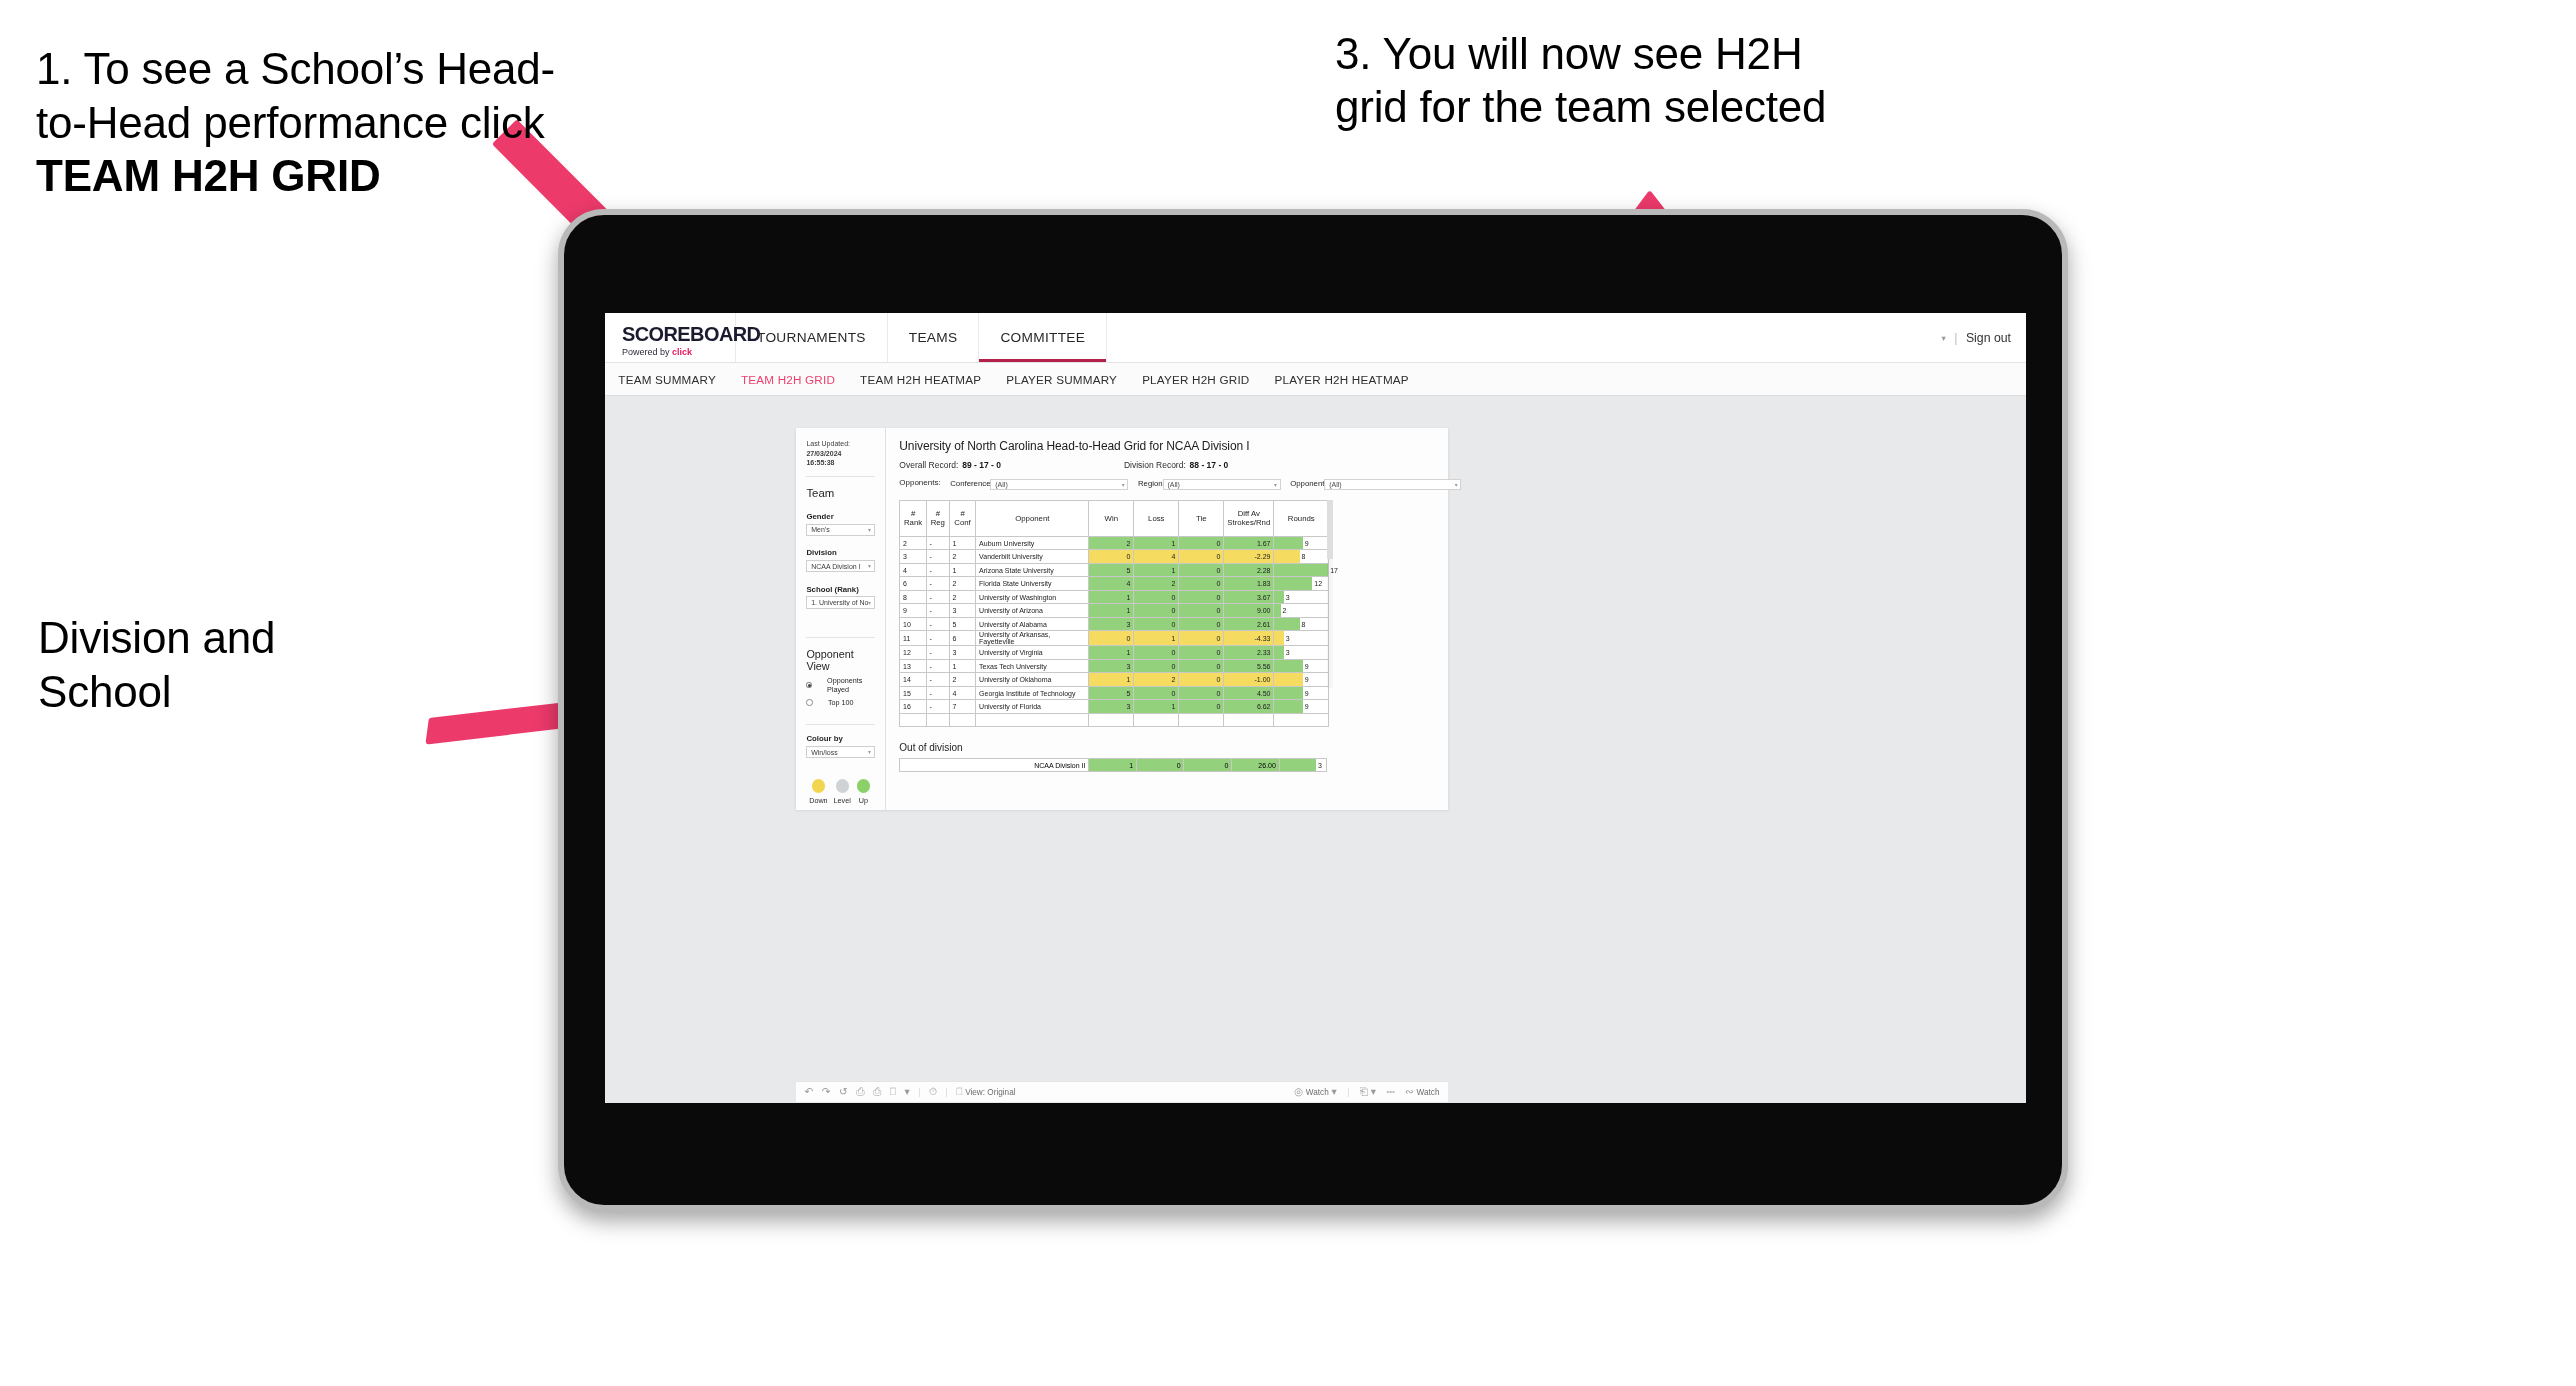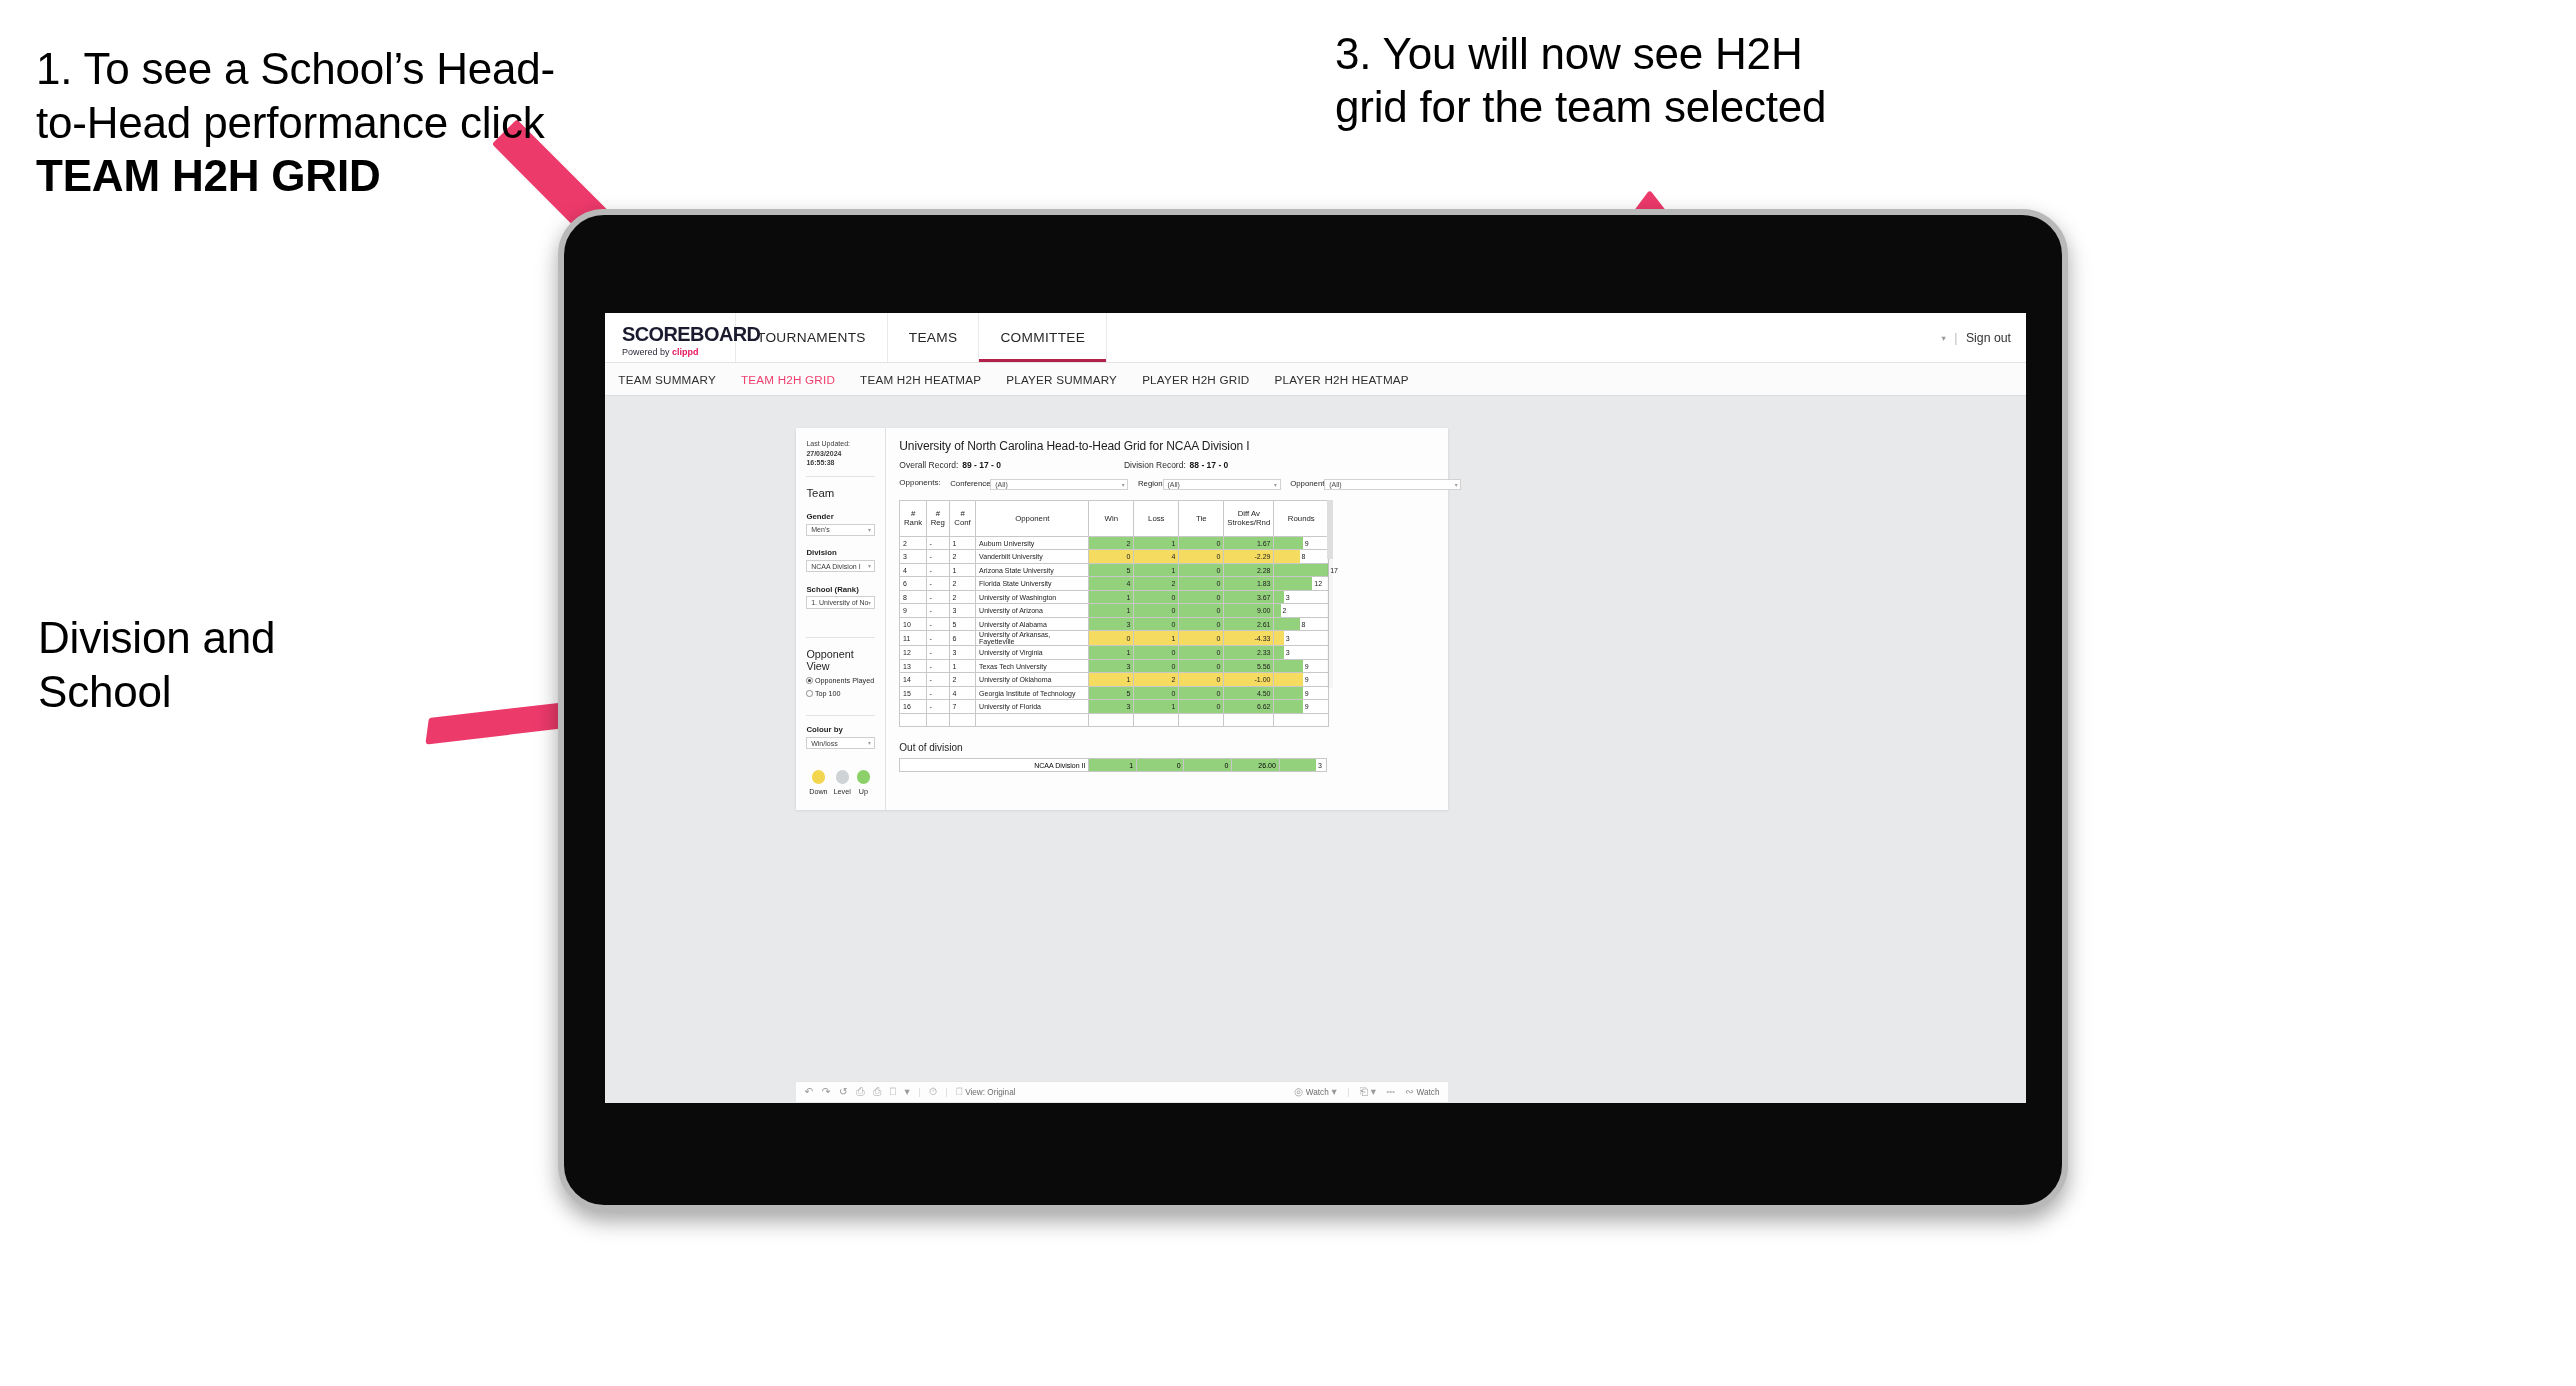--- a/index.html
+++ b/index.html
@@ -153,21 +153,21 @@
     height: 12.3px;
     border: 0.9px solid #cfcfcf;
     background: #ffffff;
     display: flex; align-items: center;
     padding: 0 2.8px 0 3.8px;
     font-size: 7px;
     color: #3a3a3a;
   }
   .f-select .val { flex: 1; overflow: hidden; white-space: nowrap; }
   .f-select .caret { color: #9b9b9b; font-size: 5.7px; }
-  .radio-row { display: flex; align-items: center; gap: 2px; margin-top: 3.8px; }
+  .radio-row { display: flex; align-items: center; gap: 15px; margin-top: 3.8px; }
   .radio {
     width: 6.6px; height: 6.6px; border-radius: 50%;
     border: 0.9px solid #8c8c8c; background: #fff;
     display: flex; align-items: center; justify-content: center;
   }
   .radio.on::after { content: ""; width: 3px; height: 3px; border-radius: 50%; background: #3b3b3b; }
   .radio-label { font-size: 7.2px; color: #262626; }
   #legend { margin-top: 21px; display: flex; gap: 6px; padding-left: 2.8px; }
   .legend-item { display: flex; flex-direction: column; align-items: center; gap: 2.8px; }
   .legend-dot { width: 13.3px; height: 13.3px; border-radius: 50%; }
@@ -284,21 +284,21 @@
     <div>3. You will now see H2H</div>
     <div>grid for the team selected</div>
   </div>
 
   <div id="tablet">
     <div id="tablet-screen">
 
       <div id="app-header">
         <div id="logo-block">
           <div id="logo-word">SCOREBOARD</div>
-          <div id="logo-sub"><span>Powered by </span><span class="brand">clippd</span></div>
+          <div id="logo-sub"><span>Powered by </span><span class="brand">click</span></div>
         </div>
         <div class="topnav">
           <div class="topnav-item">TOURNAMENTS</div>
           <div class="topnav-item">TEAMS</div>
           <div class="topnav-item active">COMMITTEE</div>
         </div>
         <div id="header-right">
           <span class="tiny-caret">▾</span>
           <span class="sep">|</span>
           <span>Sign out</span>

